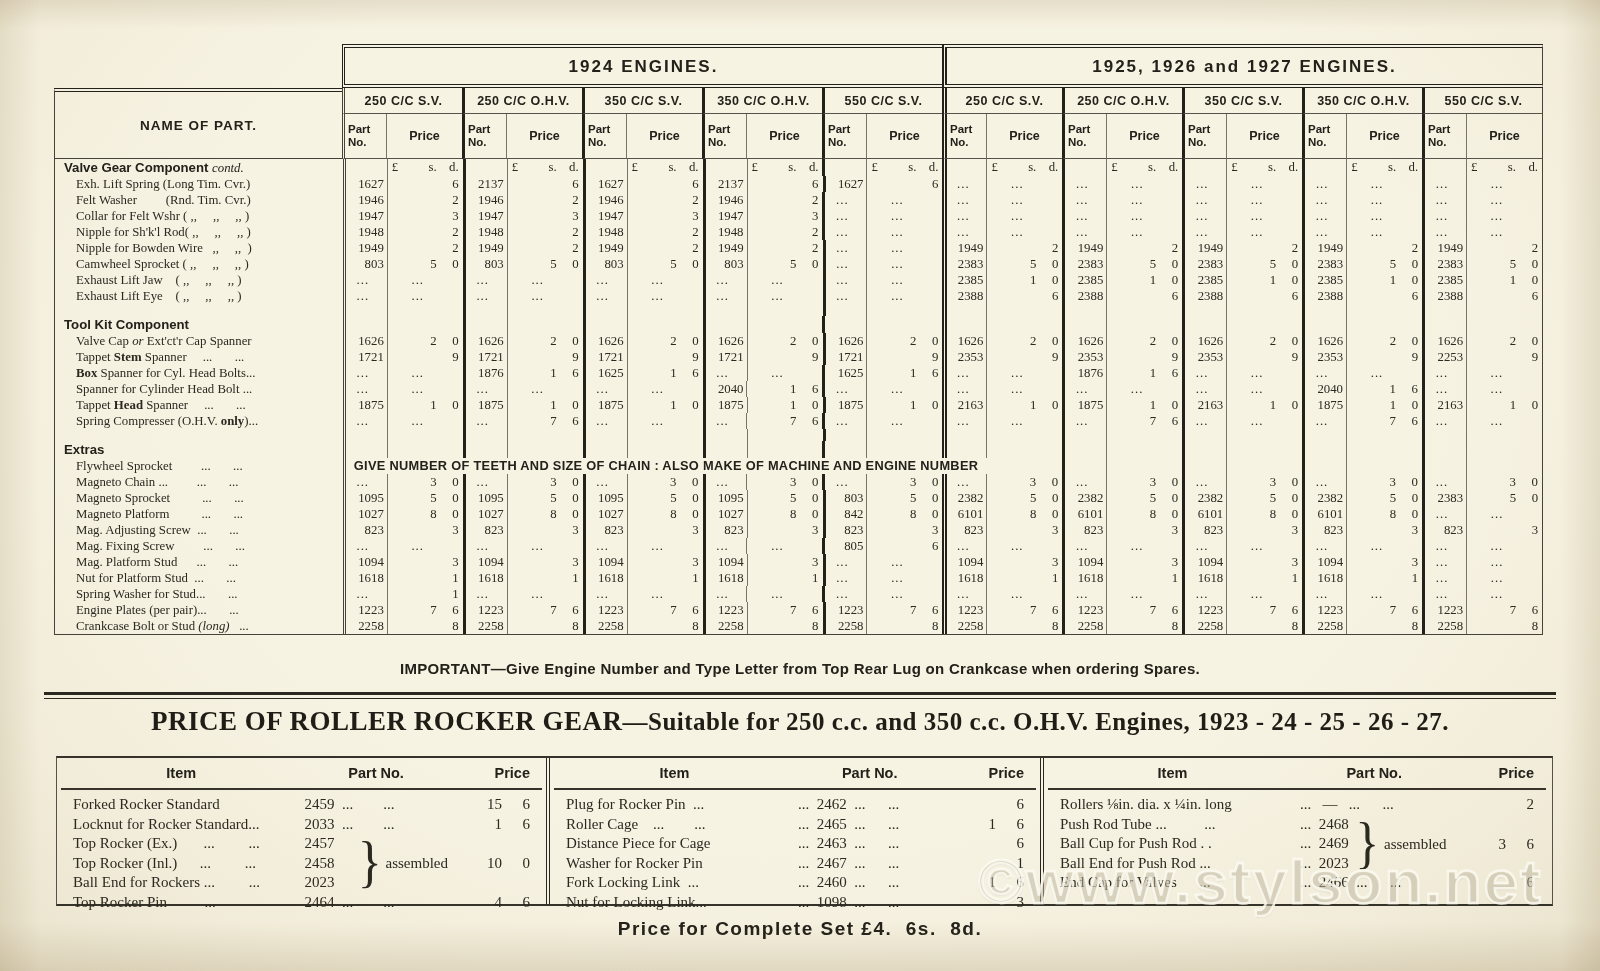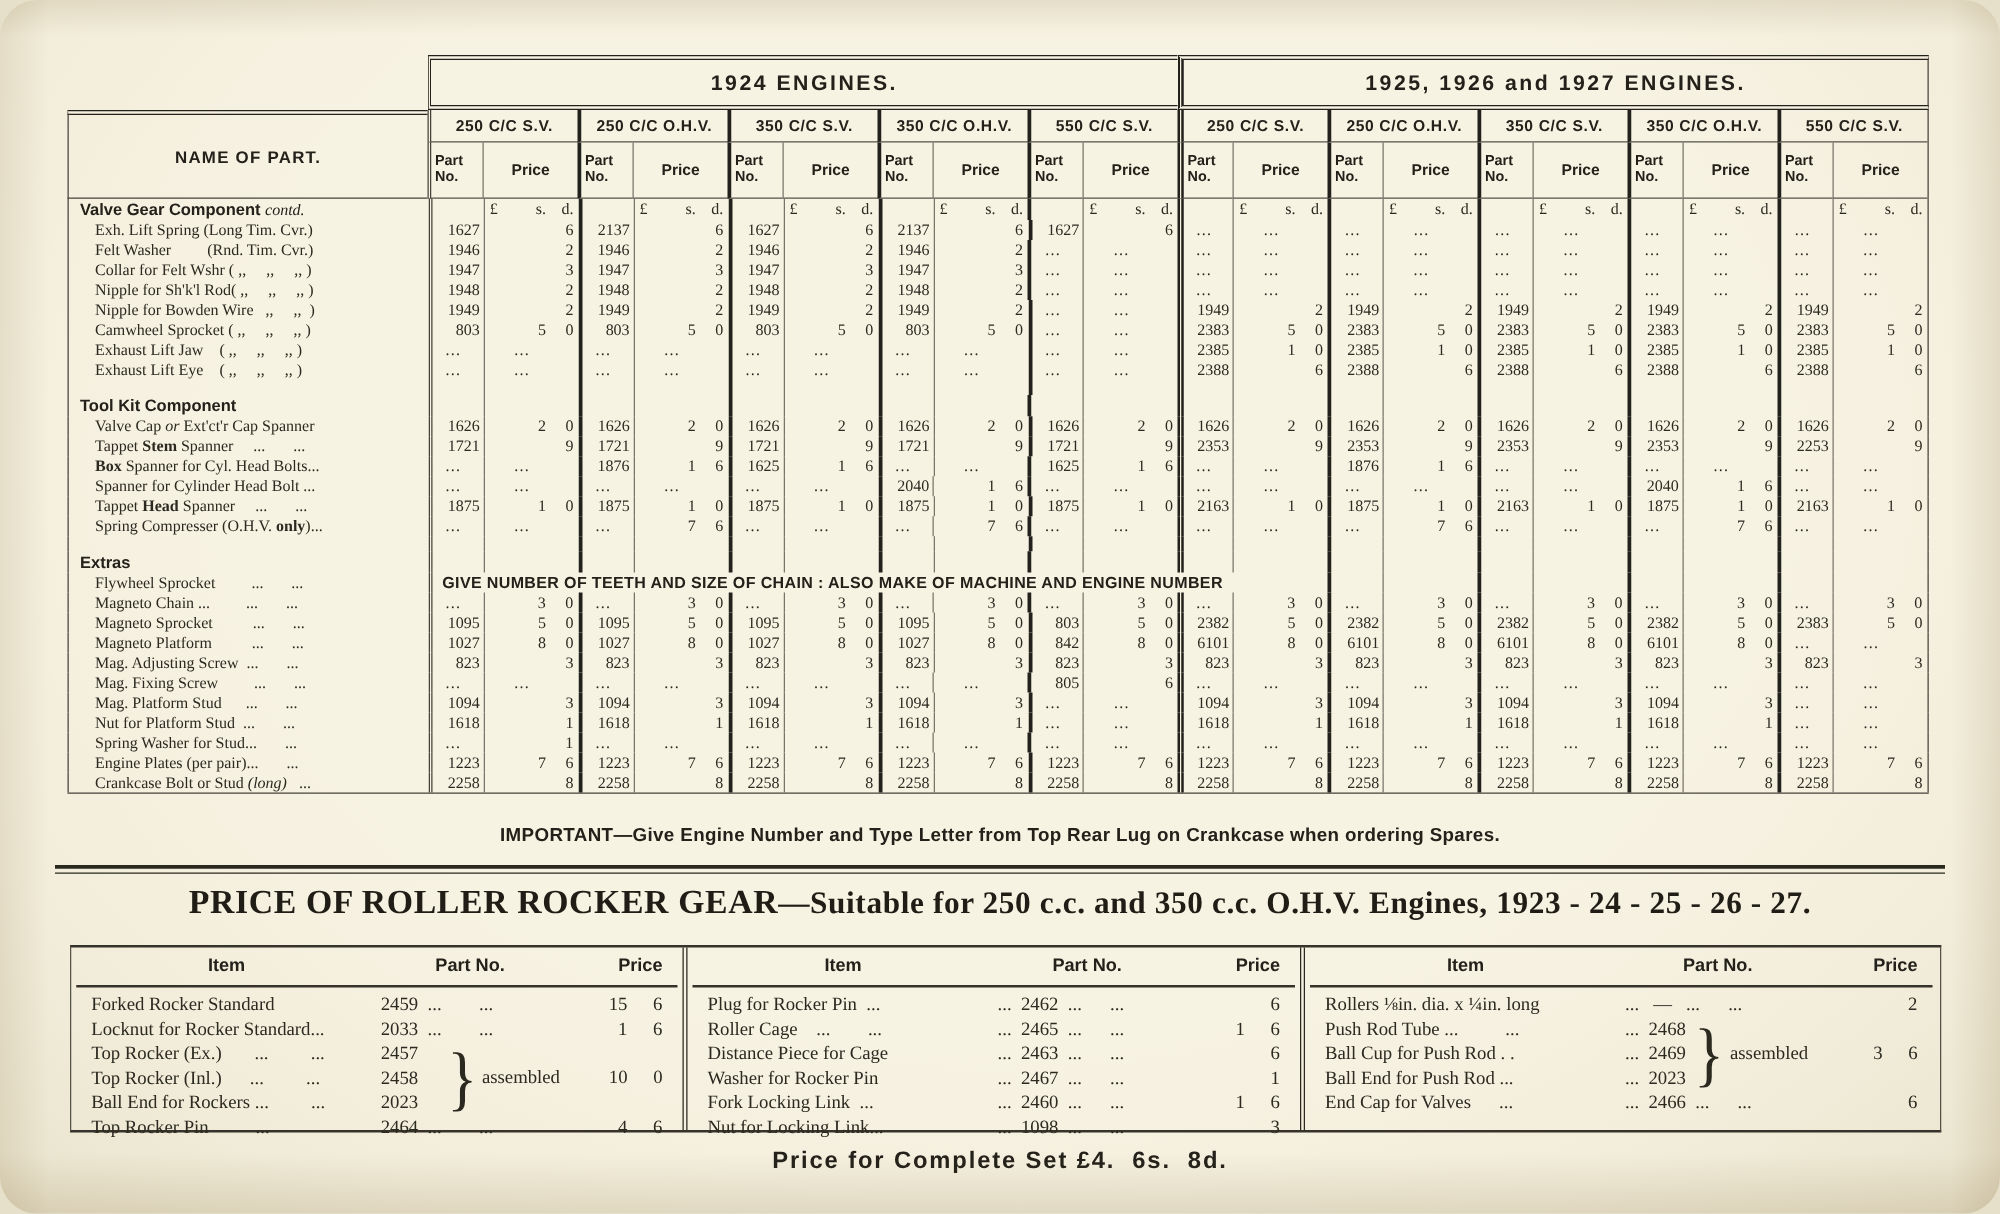--- a/index.html
+++ b/index.html
@@ -1,18 +1,18 @@
 <!DOCTYPE html>
 <html><head>
 <meta charset="utf-8">
 <style>
   html,body{margin:0;padding:0;background:#e6e0ca;}
   .page{position:relative;width:1600px;height:971px;overflow:hidden;
     background:radial-gradient(ellipse at 50% 38%, #f7f3e3 55%, #f2edda 80%, #e9e3cd 100%);
-    font-family:"Liberation Serif","DejaVu Serif",serif;color:#2b2920;border-radius:30px;}
+    font-family:"Liberation Serif","DejaVu Serif",serif;color:#2b2920;}
   .vignette{position:absolute;inset:0;pointer-events:none;
     background:linear-gradient(90deg,rgba(125,95,45,.12),rgba(125,95,45,0) 2.5%,rgba(125,95,45,0) 97.5%,rgba(125,95,45,.14)),
                linear-gradient(180deg,rgba(125,95,45,.14),rgba(125,95,45,0) 3%,rgba(125,95,45,0) 95%,rgba(125,95,45,.16));}
   
   .mt{position:absolute;left:54px;top:44px;width:1489px;border-bottom:1px solid #45423a;}
   .hdr-row1{display:flex;}
   .h-spacer{width:288px;}
   .year-box{width:600px;height:44px;box-sizing:border-box;border-top:4px double #23211c;border-bottom:4px double #23211c;
     text-align:center;font-family:"Liberation Sans","DejaVu Sans",sans-serif;font-weight:bold;font-size:17px;
     letter-spacing:2px;line-height:38px;color:#23211a;}
@@ -2163,14 +2163,15 @@
             <span class="bprice">
               <span class="ps"></span>
               <span class="pd">6</span>
             </span>
           </div>
         </div>
       </div>
   </div>
 
   <div class="set-price">Price for Complete Set £4.  6s.  8d.</div>
+  <div class="watermark">©www.stylson.net</div>
   <div class="vignette"></div>
 </div>
 
 </body></html>

